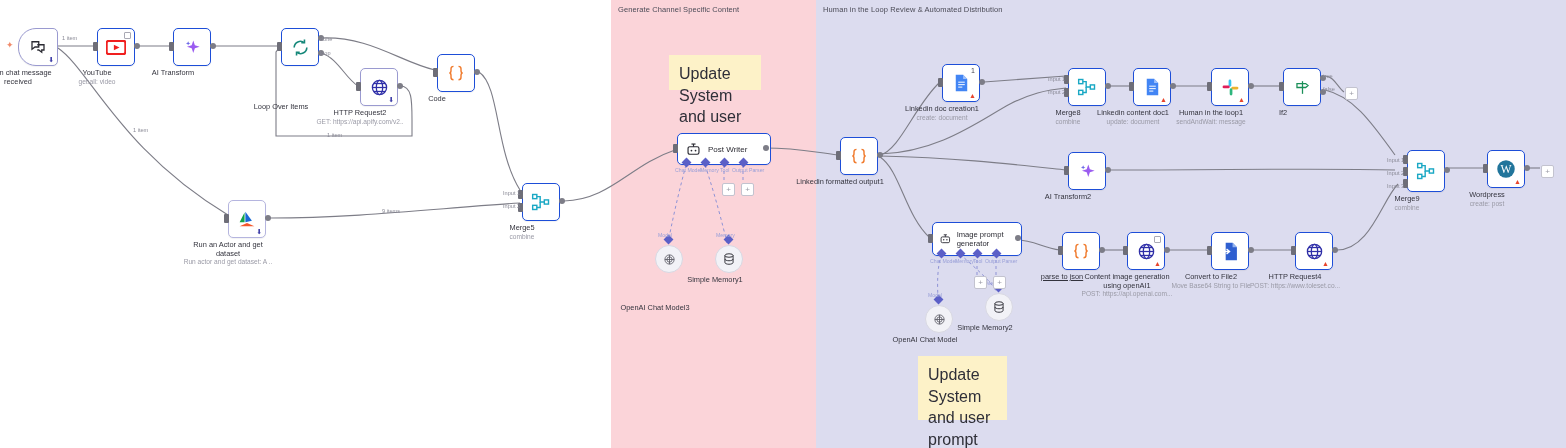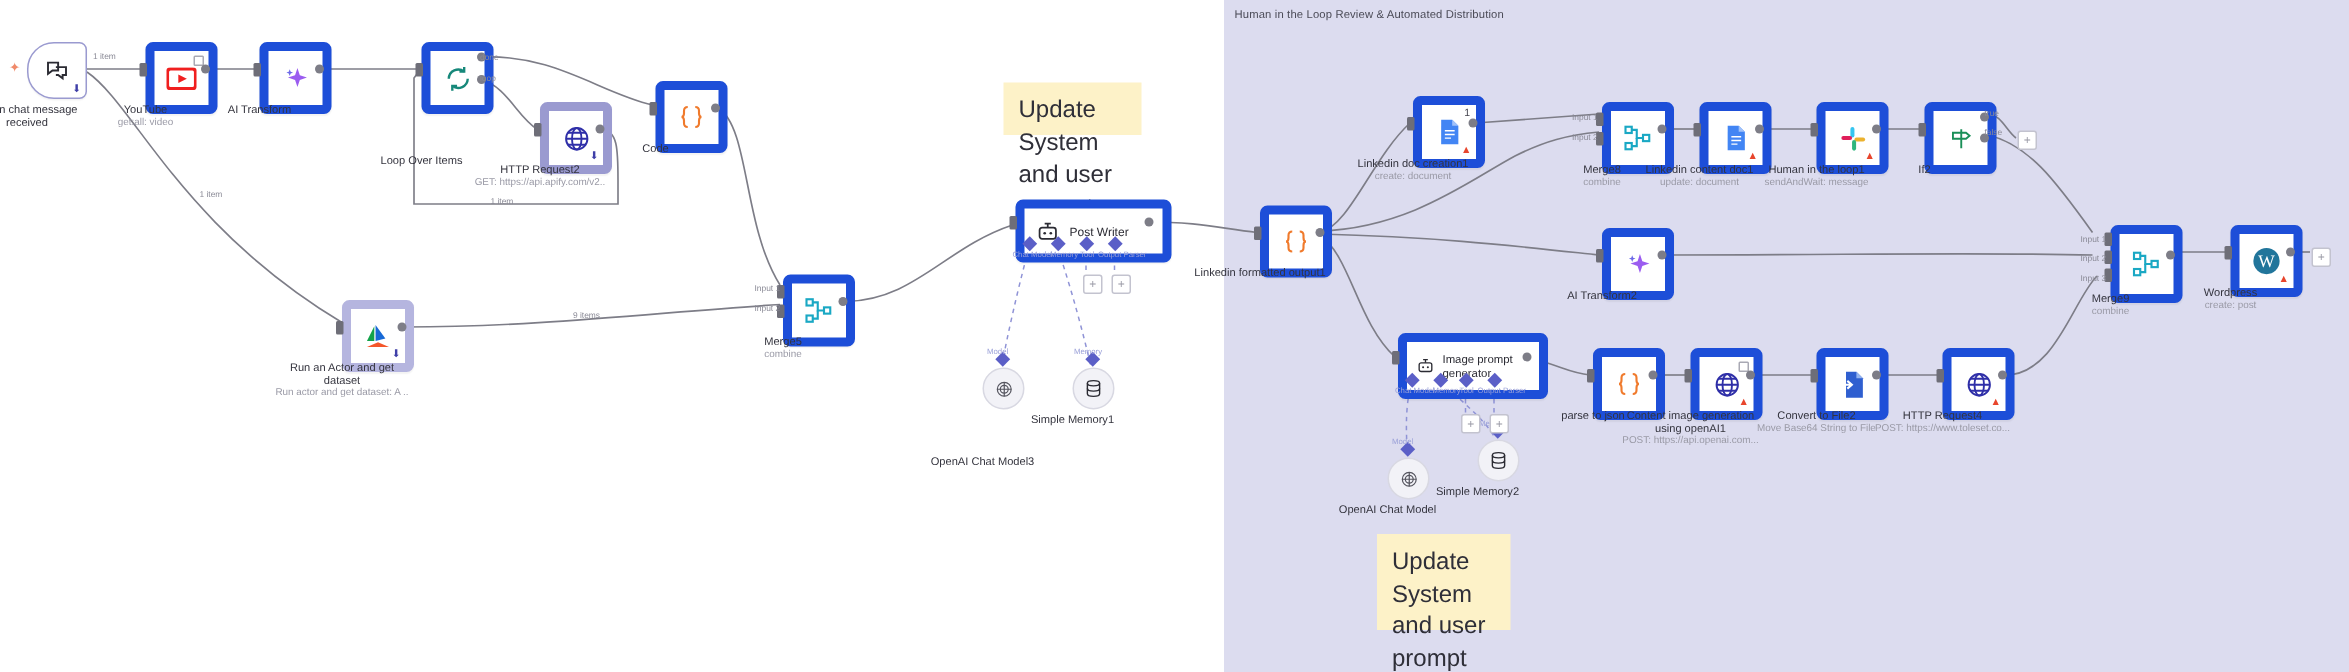--- a/index.html
+++ b/index.html
@@ -14,21 +14,21 @@
   .sticky{position:absolute;background:#fdf2c8;box-sizing:border-box;padding:8px 10px;
           font-size:16px;line-height:1.35;color:#2f2f38;}
 
   
   #edges{position:absolute;left:0;top:0;width:1566px;height:448px;pointer-events:none;}
   #edges path{fill:none;stroke:#7d7d87;stroke-width:1.1;}
   #edges path.dash{stroke:#8f93d6;stroke-width:1;stroke-dasharray:3 3;}
 
   
   .node{position:absolute;box-sizing:border-box;}
-  .box{position:absolute;background:#fff;border:6px solid #1d4ed8;border-radius:5px;
+  .box{position:absolute;background:#fff;border:1px solid #1d4ed8;border-radius:5px;
        display:flex;align-items:center;justify-content:center;box-shadow:0 1px 1px rgba(0,0,0,.05);}
   .box.sq{width:36px;height:36px;}
   .box.wide{height:30px;border-radius:5px;}
   .trigger{border-radius:18px 5px 5px 18px;border:1px solid #9a9ad0;width:38px;height:36px;}
   .lbl{position:absolute;text-align:center;font-size:7.4px;color:#33333d;line-height:1.25;
        left:50%;transform:translateX(-50%);white-space:nowrap;}
   .sub{position:absolute;text-align:center;font-size:6.6px;color:#9a9aa6;line-height:1.2;
        left:50%;transform:translateX(-50%);white-space:nowrap;}
   .lbl.wrap,.sub.wrap{white-space:normal;width:92px;}
 
@@ -58,20 +58,23 @@
   .pin{position:absolute;right:3px;bottom:2px;font-size:7px;color:#3f3fa8;line-height:1;}
   .winbadge{position:absolute;right:3px;top:3px;width:5px;height:5px;border:1px solid #a9a9b4;border-radius:1px;}
   .star{position:absolute;font-size:9px;color:#f08a6a;line-height:1;}
   svg.ic{display:block;}
 </style>
 </head>
 <body>
 
 <div id="canvas">
 
+  <div class="zone" id="z1" style="left: 611px; top: 0px; width: 205px; height: 448px; background: rgb(251, 212, 217);">
+    <div class="zone-title">Generate Channel Specific Content</div>
+  </div>
   <div class="zone" id="z2" style="left: 816px; top: 0px; width: 750px; height: 448px; background: rgb(220, 220, 239);">
     <div class="zone-title">Human in the Loop Review &amp; Automated Distribution</div>
   </div>
 
   <svg id="edges" viewBox="0 0 1566 448">
 
     <path d="M58,46 L95,46"></path>
 
     <path d="M137,46 L171,46"></path>
 
@@ -464,21 +467,21 @@
 
   <div class="node" style="left:1062px;top:232px;">
     <div class="box sq">
       <svg class="ic" width="20" height="20" viewBox="0 0 24 24" fill="none" stroke="#f07a2c" stroke-width="1.7">
         <path d="M9 4c-2 0-3 1-3 3v2c0 2-1 3-2 3 1 0 2 1 2 3v2c0 2 1 3 3 3"></path>
         <path d="M15 4c2 0 3 1 3 3v2c0 2 1 3 2 3-1 0-2 1-2 3v2c0 2-1 3-3 3"></path>
       </svg>
     </div>
     <div class="inport" style="left:-4px;top:14px;"></div>
     <div class="dot" style="left:37px;top:15px;"></div>
-    <div class="lbl" style="top:40px;">parse to json</div>
+    <div class="lbl" style="top:40px;text-decoration:underline;">parse to json</div>
   </div>
 
   <div class="node" style="left:1127px;top:232px;">
     <div class="box sq">
       <svg class="ic" width="19" height="19" viewBox="0 0 24 24" fill="none" stroke="#2f2fa8" stroke-width="1.6">
         <circle cx="12" cy="12" r="9"></circle>
           <ellipse cx="12" cy="12" rx="4" ry="9"></ellipse>
           <path d="M3 12h18"></path>
           <path d="M4.5 7h15"></path>
           <path d="M4.5 17h15"></path>

